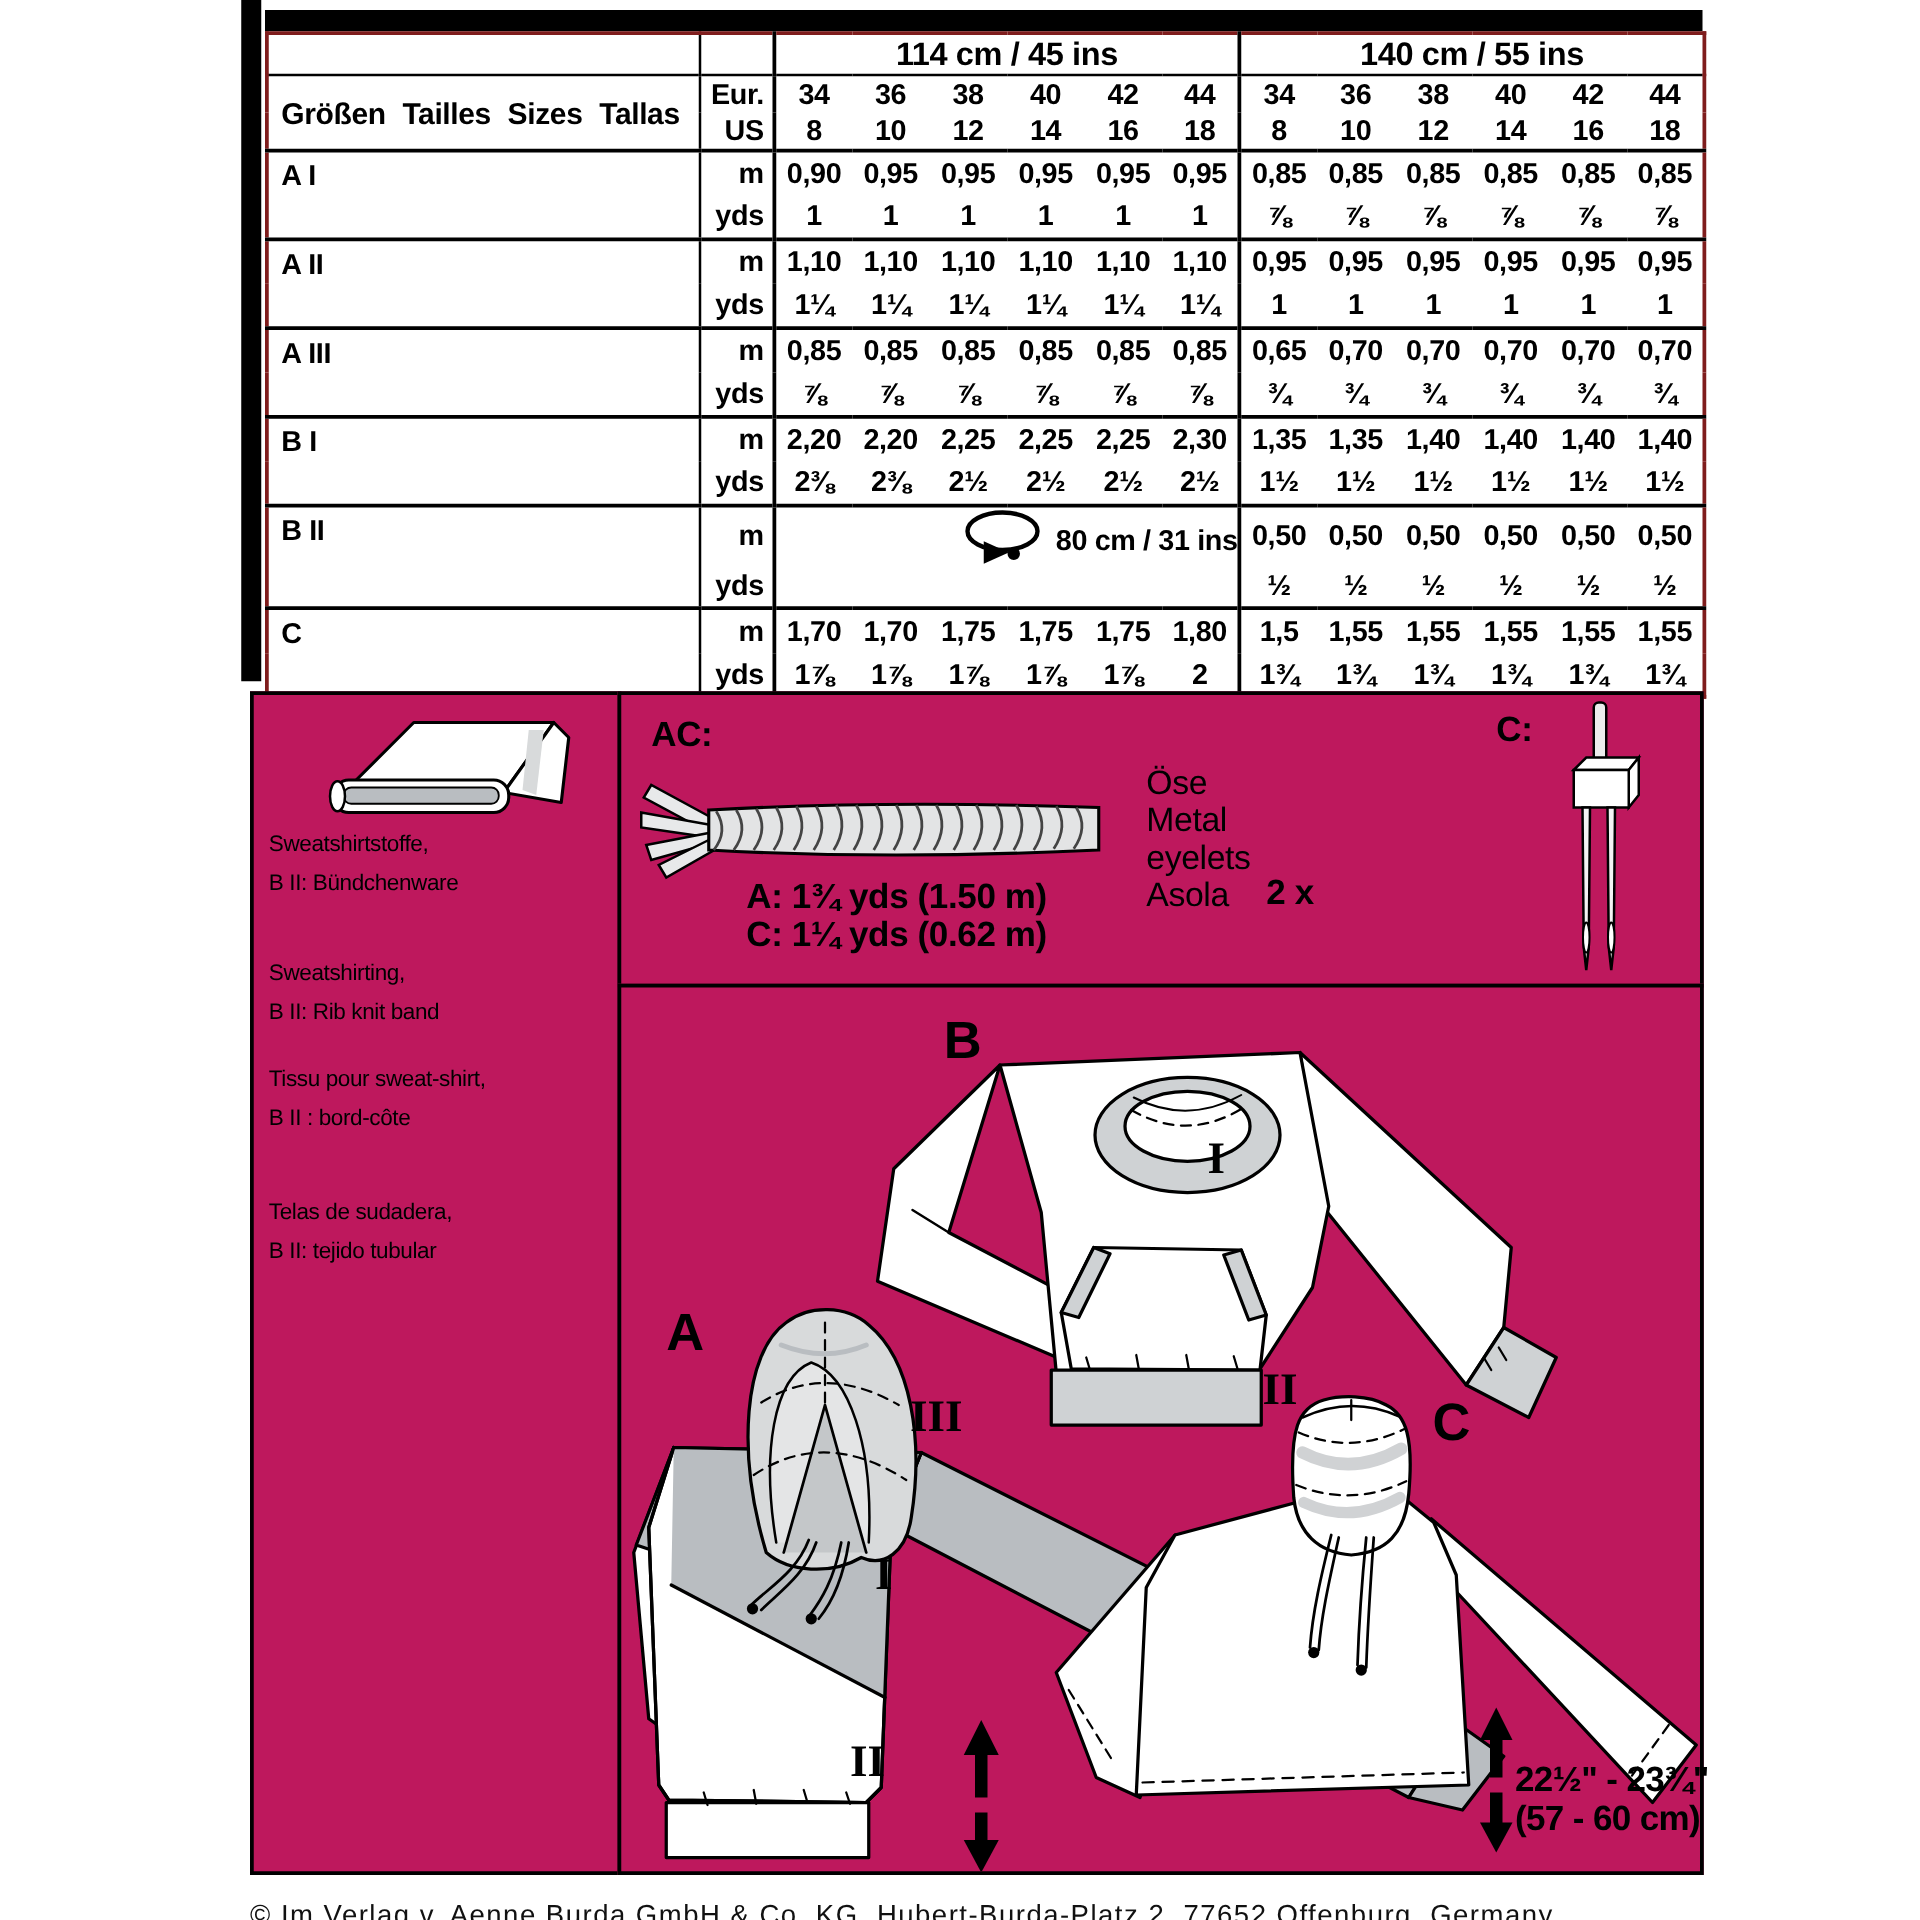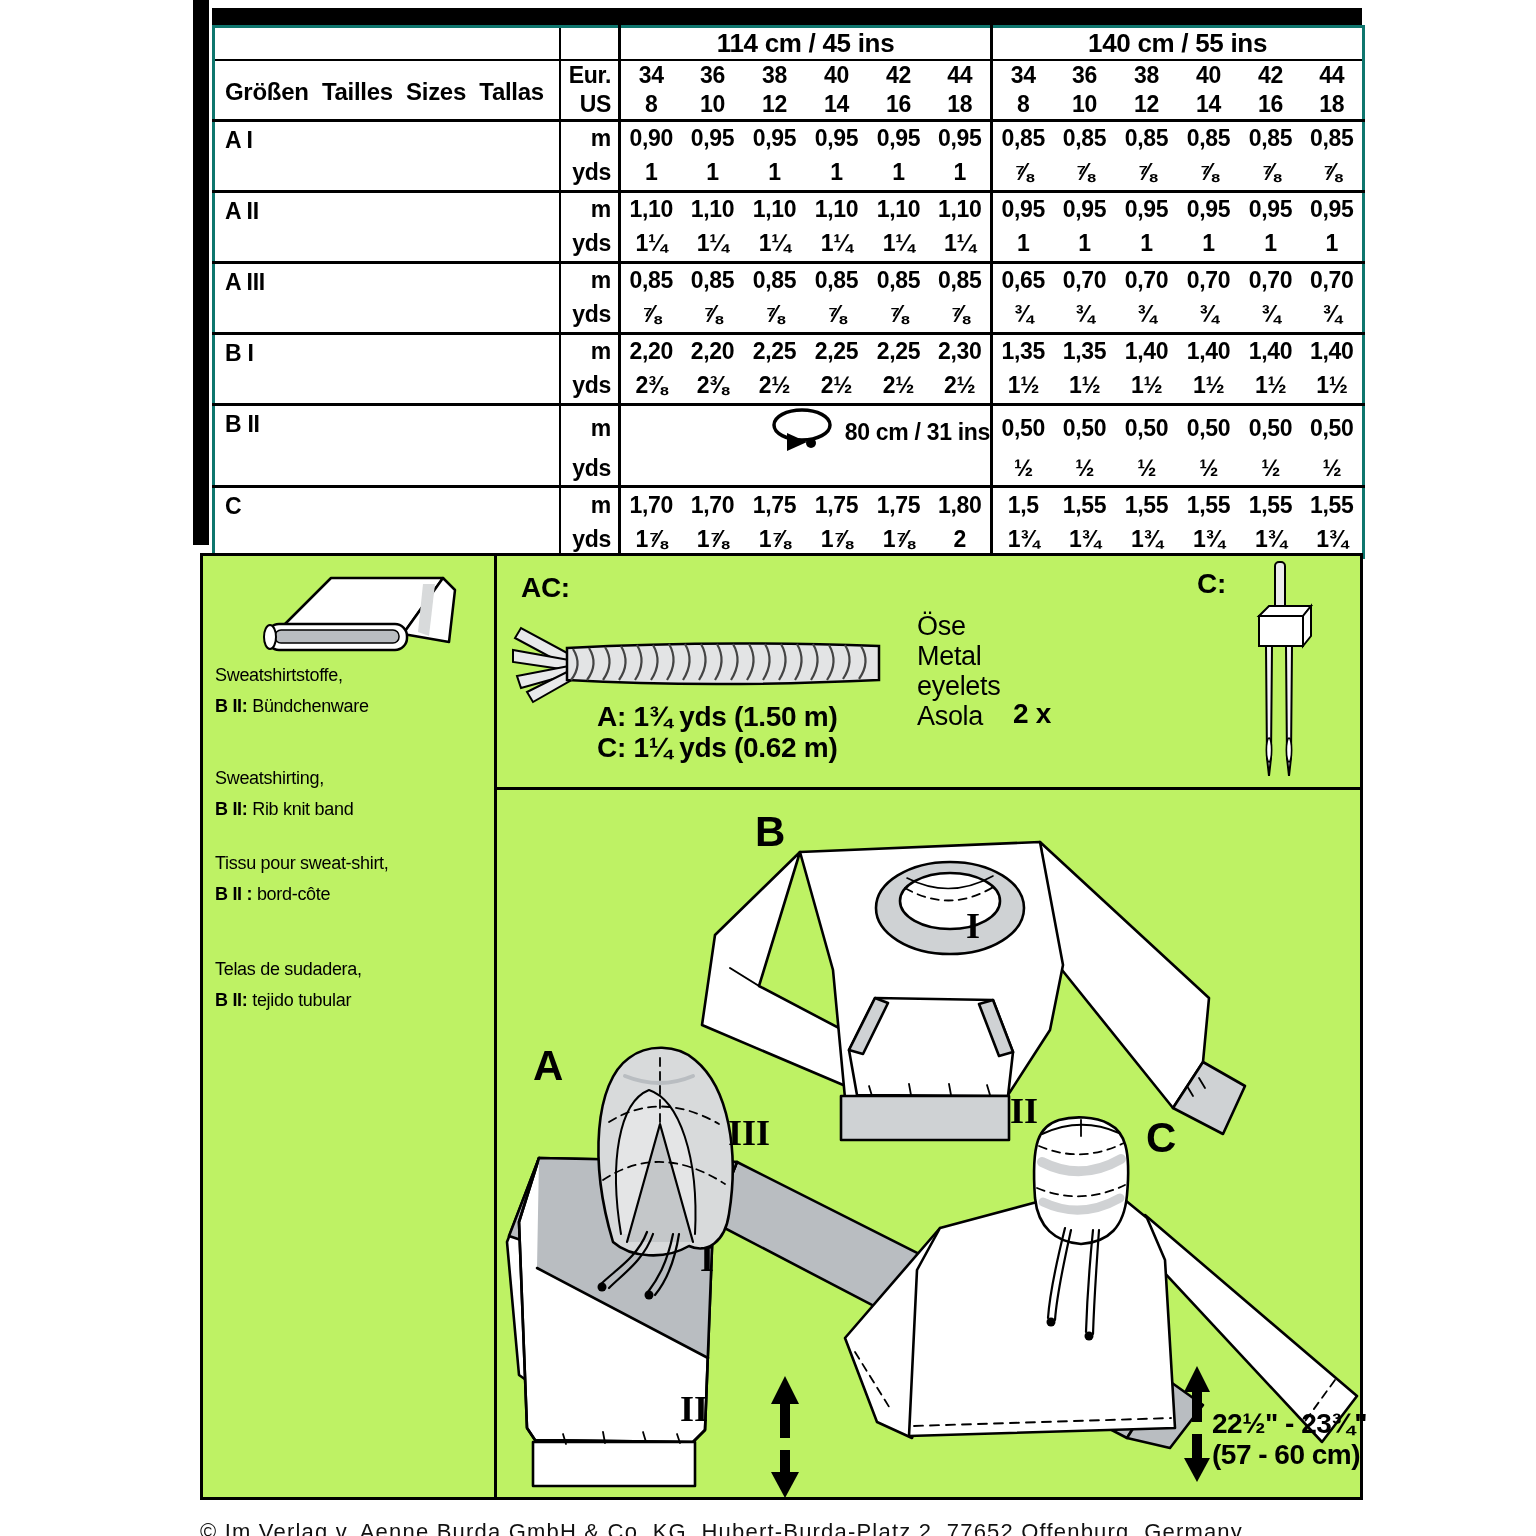--- a/index.html
+++ b/index.html
@@ -3,46 +3,46 @@
 <meta charset="utf-8">
 <style>
   * { margin:0; padding:0; box-sizing:border-box; }
   body { background:#888; font-family:"Liberation Sans", sans-serif; }
   .page { position:relative; width:1536px; height:1536px; background:#fff; overflow:hidden; color:#000; }
 
   
   #left-bar { position:absolute; left:193px; top:0; width:16px; height:545px; background:#000; }
   #top-bar  { position:absolute; left:212px; top:8px; width:1150px; height:17px; background:#000; }
   #req-table { position:absolute; left:212px; top:25px; width:1150px; border-collapse:collapse; table-layout:fixed;
-               border:3px solid #0f766e; }
+               border:3px solid #7f1d1d; }
   #req-table td { border:0 solid #000; font-weight:bold; font-size:23px; text-align:center; vertical-align:middle;
                   padding:0; letter-spacing:-0.3px; }
   #req-table td.lbl  { border-right:2px solid #000; text-align:left; padding-left:10px; vertical-align:top; padding-top:5px; }
   #req-table td.lbl.hdr { vertical-align:middle; padding-top:4px; word-spacing:7px; font-size:24px; }
   #req-table td.unit { border-right:3px solid #000; text-align:right; padding-right:7px; }
   #req-table td.s6   { border-right:3px solid #000; }
   #req-table td.grp  { font-size:26px; }
   #req-table tr.tl2 td { border-top:2px solid #000; }
   #req-table tr.tl3 td { border-top:3px solid #000; }
   #req-table tr.hr1 { height:30px; }
   #req-table tr.hr2 { height:30px; }
   #req-table tr.hr3 { height:30px; }
   #req-table tr.dm  { height:36px; }
   #req-table tr.dy  { height:35px;margin-top:24px; }
   #req-table td.note { text-align:right; padding-left:58px; }
   #req-table td.note svg { vertical-align:-12px; margin-right:10px; }
 
   
-  .box { position:absolute; border:3px solid #000; background:#bef264; }
+  .box { position:absolute; border:3px solid #000; background:#be185d; }
   #fabric-box  { left:200px; top:553px; width:297px; height:947px; }
   #notions-box { left:494px; top:553px; width:869px; height:237px; }
   #garment-box { left:494px; top:787px; width:869px; height:713px; }
 
   .fab-block { position:absolute; left:12px; font-size:18px; line-height:31px; letter-spacing:-0.3px; white-space:nowrap; }
-  .fab-block b { font-weight:bold; }
+  .fab-block b { font-weight:normal; }
 
   .nt { position:absolute; white-space:nowrap; letter-spacing:-0.3px; }
   .bold28 { font-weight:bold; font-size:28px; }
   .reg27  { font-size:27px; line-height:30px; }
 
   .garment-label { position:absolute; font-weight:bold; font-size:42px; letter-spacing:-1px; }
   .roman { position:absolute; font-family:"Liberation Serif", serif; font-weight:bold; font-size:36px; }
   .measure { position:absolute; font-weight:bold; font-size:28px; line-height:31px; white-space:nowrap; letter-spacing:-0.5px; }
 
   #footer-line { position:absolute; left:200px; top:1519px; width:1320px; font-size:22px; letter-spacing:1.2px; white-space:nowrap; color:#111; }

